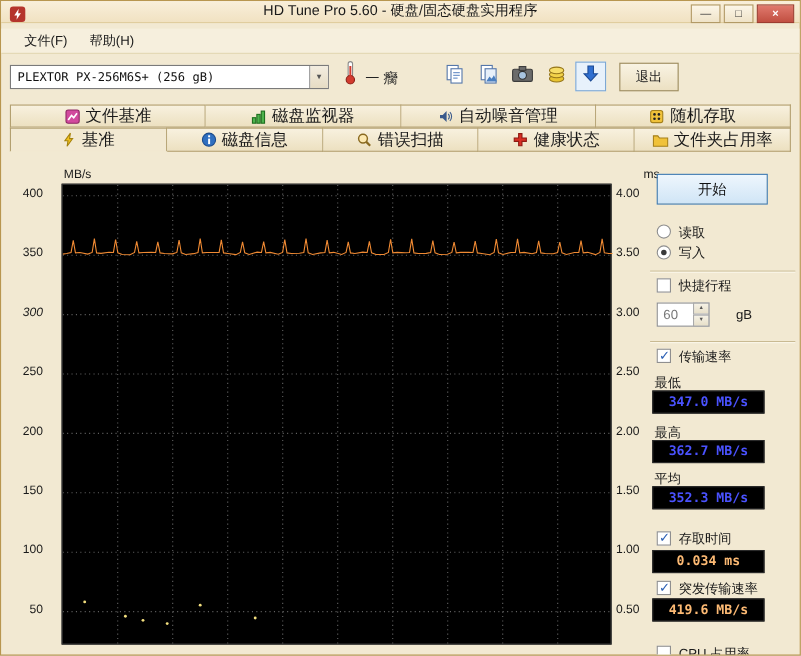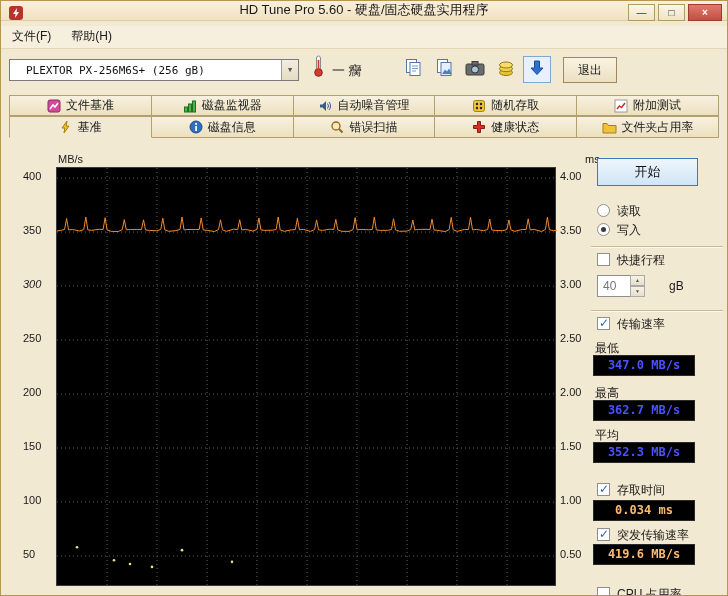--- a/index.html
+++ b/index.html
@@ -12,55 +12,55 @@
     display:flex;align-items:flex-start}
   .appicon{position:absolute;left:7px;top:4px;width:16px;height:16px}
   .title{width:100%;text-align:center;font-size:13px;color:#1a1a1a}
   .wbtns{position:absolute;right:5px;top:3px;display:flex;gap:3px}
   .wbtn{width:27px;height:17px;border:1px solid #b29a66;background:linear-gradient(#fcf6e8,#efe3c8);
     display:flex;align-items:center;justify-content:center;font-size:10px;color:#333;cursor:default}
   .wbtn.close{width:34px;background:linear-gradient(#e07a6e,#c14f41);border-color:#9c3c30;color:#fff;font-weight:bold}
 
   
   .menubar{position:absolute;left:0;top:25px;width:100%;height:23px;background:#f6efdd;
-    border-bottom:1px solid #e3d6b2;display:flex;align-items:flex-end;padding-left:1px}
+    border-bottom:1px solid #e3d6b2;display:flex;align-items:center;padding-left:11px}
   .menu-item{padding:3px 10px;font-size:12px;color:#1a1a1a}
 
   
   .combo{position:absolute;left:8px;top:58px;width:290px;height:22px;background:#fff;border:1px solid #7a7a7a;
-    font:11px "DejaVu Sans Mono",monospace;color:#111;display:flex;align-items:center;padding-left:16px}
+    font:11px "DejaVu Sans Mono",monospace;color:#111;display:flex;align-items:center;padding-left:6px}
   .combo-arrow{position:absolute;right:0;top:0;width:17px;height:100%;border-left:1px solid #9a9a9a;
     background:linear-gradient(#f3ede0,#e6dcc4);display:flex;align-items:center;justify-content:center;
     font-size:7px;color:#555}
   .thermo{position:absolute;left:312px;top:54px}
   .temp-text{position:absolute;left:331px;top:61px;font-size:13px;color:#222}
   .toolbtns{position:absolute;left:398px;top:55px;display:flex;gap:3px}
   .toolbtn{width:28px;height:27px;border:1px solid transparent;display:flex;align-items:center;justify-content:center}
   .toolbtn.pressed{border-color:#7da8d4;background:#e7f1fb}
   .btn-exit{position:absolute;left:562px;top:56px;width:54px;height:26px;
     background:linear-gradient(#f9f3e3,#ece0c2);border:1px solid #9c8a5c;
     font-size:12px;color:#1a1a1a;text-align:center;line-height:24px}
 
   
   .tabrow{position:absolute;left:8px;width:710px;display:flex}
   .row1{top:94px;height:21px}
   .row2{top:115px;height:22px}
   .tab{flex:1;display:flex;align-items:center;justify-content:center;gap:5px;
     border:1px solid #b3a070;border-left:none;background:linear-gradient(#f8f1df,#ece0c0);
-    font-size:12px;color:#1a1a1a;white-space:nowrap;overflow:hidden}
+    font-size:15px;color:#1a1a1a;white-space:nowrap;overflow:hidden}
   .tab:first-child{border-left:1px solid #b3a070}
   .row2 .tab.active{background:#f2e9d2;border-bottom-color:#f2e9d2}
   .tab .ticon{display:flex;align-items:center}
 
   
   .plot{position:absolute;left:55px;top:166px;width:500px;height:419px;background:#000;border:1px solid #3a3a3a}
   .plot svg{display:block}
   .grid{stroke:#616161;stroke-dasharray:1 3;stroke-width:1}
   .tick{position:absolute;font-size:11px;color:#1a1a1a}
-  .tick.left{left:22px;width:30px;}
+  .tick.left{left:8px;width:30px;text-align:right}
   .tick.right{left:559px;width:34px;text-align:left}
   .axis-unit{position:absolute;font-size:11px;color:#1a1a1a}
 
   
   .start-btn{position:absolute;left:596px;top:157px;width:101px;height:28px;
     background:linear-gradient(#eef6fd,#d0e5f6);border:1px solid #3d7bb5;
     font-size:13px;color:#111;text-align:center;line-height:26px}
   .lbl{position:absolute;font-size:12px;color:#1a1a1a;white-space:nowrap}
   .radio{position:absolute;width:13px;height:13px;border:1px solid #8f8f8f;border-radius:7px;background:#fff}
   .radio.checked::after{content:"";position:absolute;left:3px;top:3px;width:5px;height:5px;border-radius:3px;background:#3a3a3a}
@@ -180,29 +180,20 @@
         <span class="ticon">
           <svg width="14" height="14">
             <rect x="1.5" y="1.5" width="11" height="11" rx="2" fill="#f0c23a" stroke="#a5801a"></rect>
             <circle cx="5" cy="5" r="1.2" fill="#222"></circle>
             <circle cx="9" cy="5" r="1.2" fill="#222"></circle>
             <circle cx="5" cy="9" r="1.2" fill="#222"></circle>
             <circle cx="9" cy="9" r="1.2" fill="#222"></circle>
           </svg>
         </span>
         <span>随机存取</span>
-      </div>
-      <div class="tab">
-        <span class="ticon">
-          <svg width="14" height="14">
-            <rect x="1" y="1" width="12" height="12" fill="#fff" stroke="#9a9a9a"></rect>
-            <path d="M3 10l2.5-3 2 1.5L11 4" stroke="#d03020" stroke-width="1.5" fill="none"></path>
-          </svg>
-        </span>
-        <span>附加测试</span>
       </div>
     </div>
   <div class="tabrow row2" id="tabrow2">
       <div class="tab active">
         <span class="ticon">
           <svg width="13" height="14">
             <path d="M8 1 3 8h2.8L5 13l5-7H7.2z" fill="#f2c21e" stroke="#a5820e"></path>
           </svg>
         </span>
         <span>基准</span>
@@ -280,21 +271,21 @@
   <div class="radio" style="left:596px;top:203px"></div>
   <div class="lbl" style="left:616px;top:202px">读取</div>
   <div class="radio checked" style="left:596px;top:222px"></div>
   <div class="lbl" style="left:616px;top:221px">写入</div>
 
   <div class="sep" style="top:245px"></div>
 
   <div class="cb" style="left:596px;top:252px"></div>
   <div class="lbl" style="left:616px;top:251px">快捷行程</div>
   <div class="spin-wrap">
-    <span>40</span>
+    <span>60</span>
     <span class="spin-btns">
       <span class="spin-btn">▲</span>
       <span class="spin-btn">▼</span>
     </span>
   </div>
   <div class="lbl" style="left:668px;top:278px">gB</div>
 
   <div class="sep" style="top:309px"></div>
 
   <div class="cb checked" style="left:596px;top:316px"></div>

